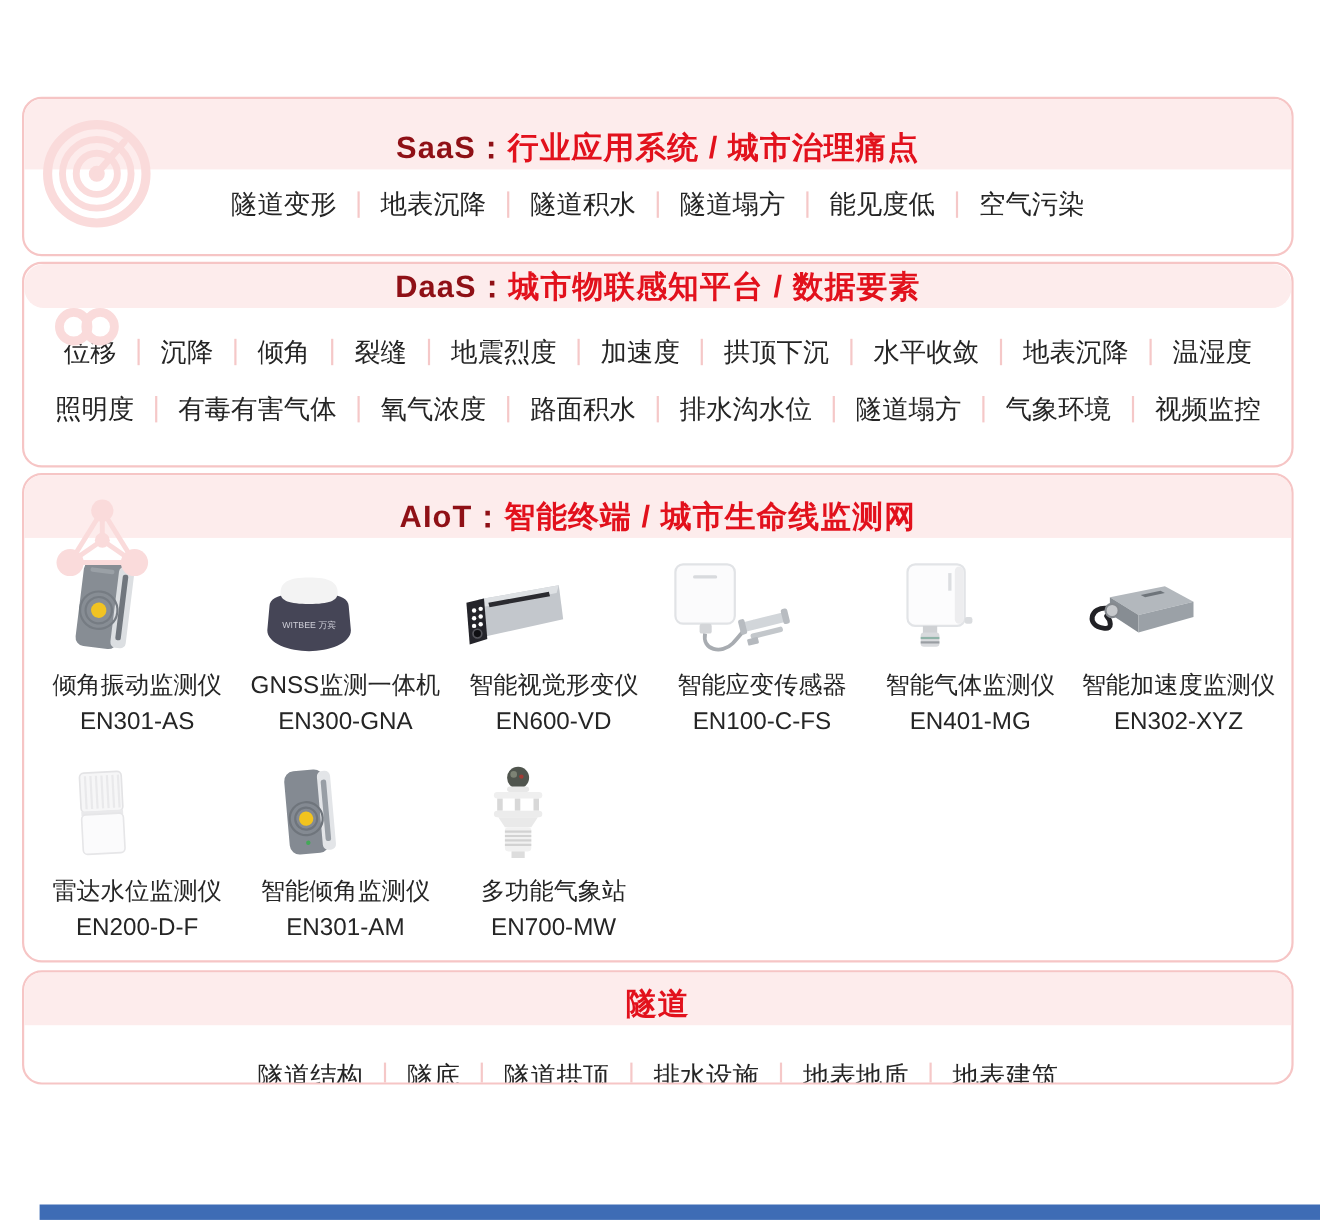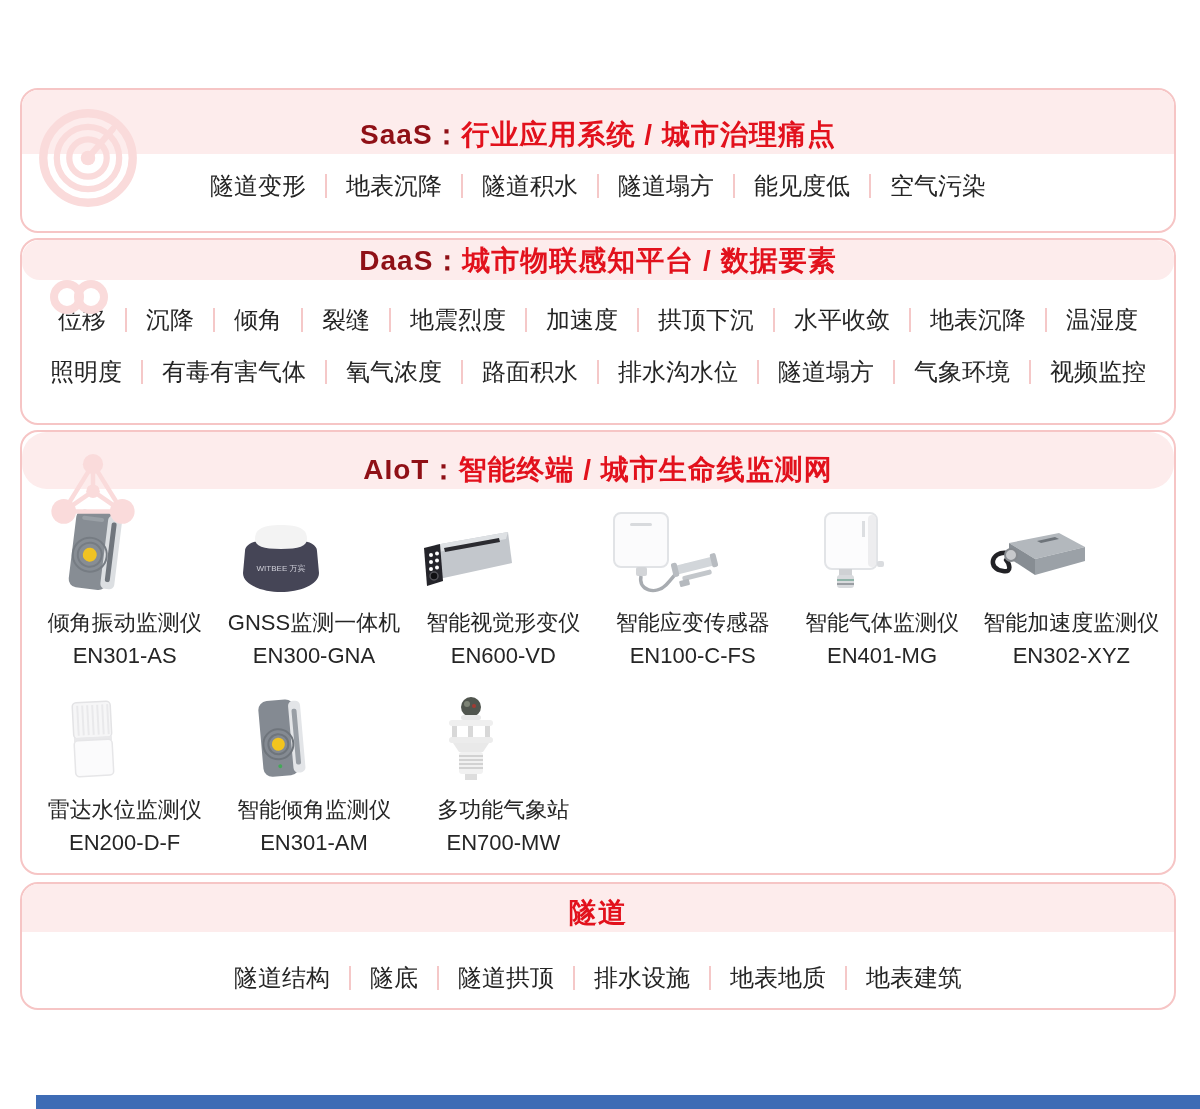--- a/index.html
+++ b/index.html
@@ -27,30 +27,30 @@
   .deco{position:absolute;pointer-events:none;}
   
   #saas-box{top:88px;height:145px;}
   #saas-box .band{height:64px;}
   #saas-box .items-row{margin-top:16px;}
   #daas-box{top:238px;height:187px;}
   #daas-box .band{height:40px;border-radius:18px;}
   #daas-box .items-row.row1{margin-top:24px;}
   #daas-box .items-row.row2{margin-top:20px;}
   #aiot-box{top:430px;height:445px;}
-  #aiot-box .band{height:57px;border-radius:25px;}
+  #aiot-box .band{height:57px;}
   .pgrid{
     display:grid;grid-template-columns:repeat(6,1fr);
     padding:12px 10px 0 10px;column-gap:4px;row-gap:18px;
   }
   .product{text-align:center;}
   .pimg{height:100px;display:flex;align-items:flex-end;justify-content:flex-start;}
   .pname{font-size:22px;margin-top:8px;line-height:28px;white-space:nowrap;}
   .pmodel{font-size:22px;margin-top:5px;line-height:28px;white-space:nowrap;}
-  #tunnel-box{top:882px;height:128px;}
+  #tunnel-box{top:882px;height:104px;}
   #tunnel-box .band{height:48px;}
   #tunnel-box .band .title{color:#e2111c;}
   #tunnel-box .items-row{margin-top:30px;}
   #bottom-bar{
     position:absolute;left:36px;right:0;top:1095px;height:14px;background:#3e6cb5;
   }
 </style>
 </head>
 <body>
 

